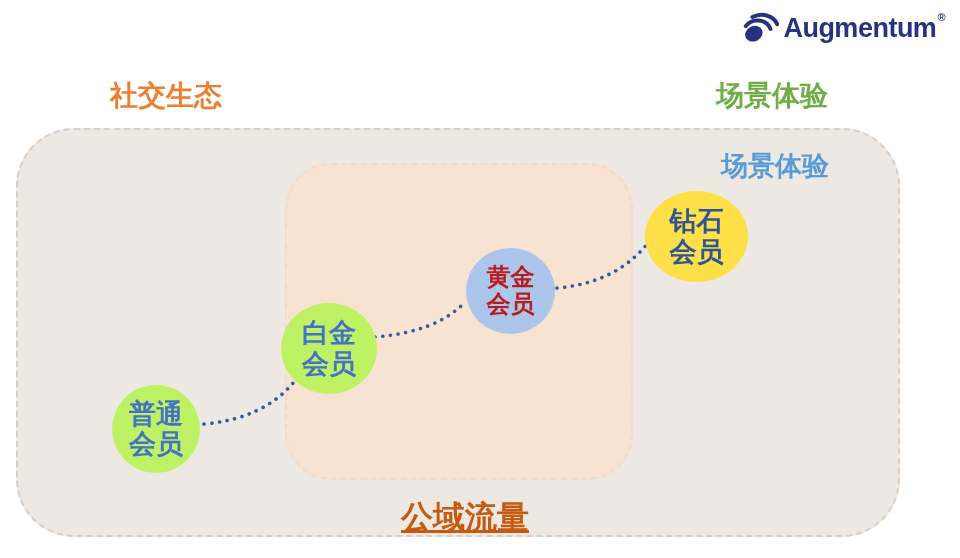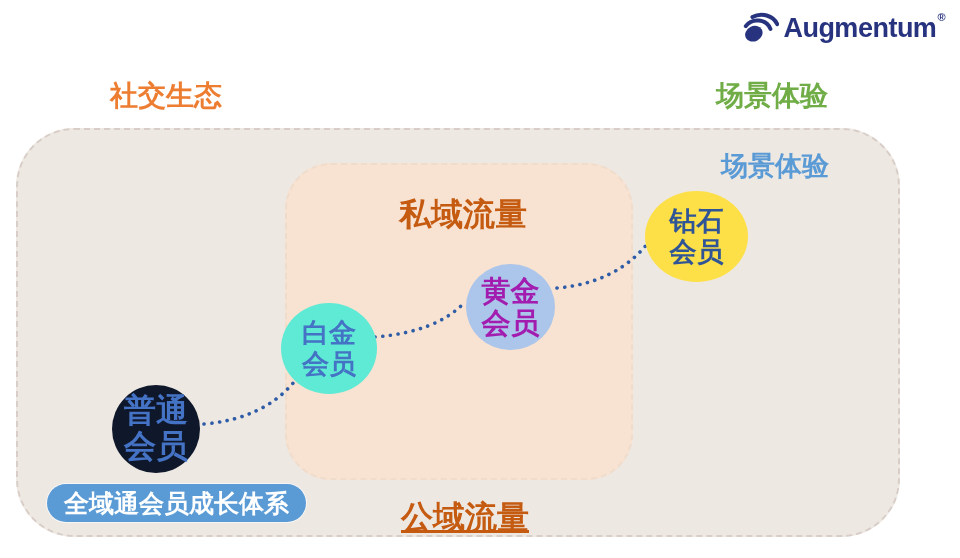--- a/index.html
+++ b/index.html
@@ -49,23 +49,23 @@
   
   .connectors{position:absolute;left:0;top:0;width:960px;height:558px;pointer-events:none;}
 
   
   .member{
     position:absolute;border-radius:50%;
     display:flex;align-items:center;justify-content:center;
     text-align:center;font-weight:700;line-height:1.12;
     white-space:pre-line;
   }
-  .member-regular{left:112px;top:385px;width:88px;height:88px;background:#0f172a;color:#4472C4;font-size:32px;}
-  .member-platinum{left:281px;top:303px;width:96px;height:91px;background:#5eead4;color:#4472C4;font-size:27px;}
-  .member-gold{left:466px;top:264px;width:89px;height:86px;background:#ACC5EA;color:#a21caf;font-size:29px;}
+  .member-regular{left:112px;top:385px;width:88px;height:88px;background:#bef264;color:#4472C4;font-size:27px;}
+  .member-platinum{left:281px;top:303px;width:96px;height:91px;background:#bef264;color:#4472C4;font-size:27px;}
+  .member-gold{left:466px;top:248px;width:89px;height:86px;background:#ACC5EA;color:#b91c1c;font-size:24px;}
   .member-diamond{left:645px;top:191px;width:103px;height:91px;background:#fde047;color:#2F5597;font-size:27px;}
 
   
   .system-badge{
     position:absolute;left:47px;top:484px;height:38px;
     background:#5B9BD5;color:#FFFFFF;border-radius:21px;
     display:flex;align-items:center;padding:0 17px;
     font-size:25px;font-weight:700;white-space:nowrap;
     box-shadow:0 0 0 1px rgba(255,255,255,0.6);
   }
@@ -86,33 +86,31 @@
 
   <div class="zone-label label-scene">场景体验</div>
   <div class="zone-label label-social">社交生态</div>
 
   <div class="outer-zone"></div>
 
   <div class="zone-label label-value">场景体验</div>
 
   <div class="inner-zone"></div>
 
-  <div class="zone-label label-private">私域流量</div>
   <div class="zone-label label-public">公域流量</div>
 
   <svg class="connectors" viewBox="0 0 960 558">
     <path d="M 204 424 Q 263 419 294 382" fill="none" stroke="#2E5CA6" stroke-width="3.6" stroke-linecap="round" stroke-dasharray="0.1 7.6"></path>
     <path d="M 375 337 Q 436 332 464 303" fill="none" stroke="#2E5CA6" stroke-width="3.6" stroke-linecap="round" stroke-dasharray="0.1 7.6"></path>
     <path d="M 557 288 Q 616 283 648 243" fill="none" stroke="#2E5CA6" stroke-width="3.6" stroke-linecap="round" stroke-dasharray="0.1 7.6"></path>
   </svg>
 
   <div class="member member-regular">普通
 会员</div>
   <div class="member member-platinum">白金
 会员</div>
   <div class="member member-gold">黄金
 会员</div>
   <div class="member member-diamond">钻石
 会员</div>
 
-  <div class="system-badge">全域通会员成长体系</div>
 
 </div>
 
 </body></html>

